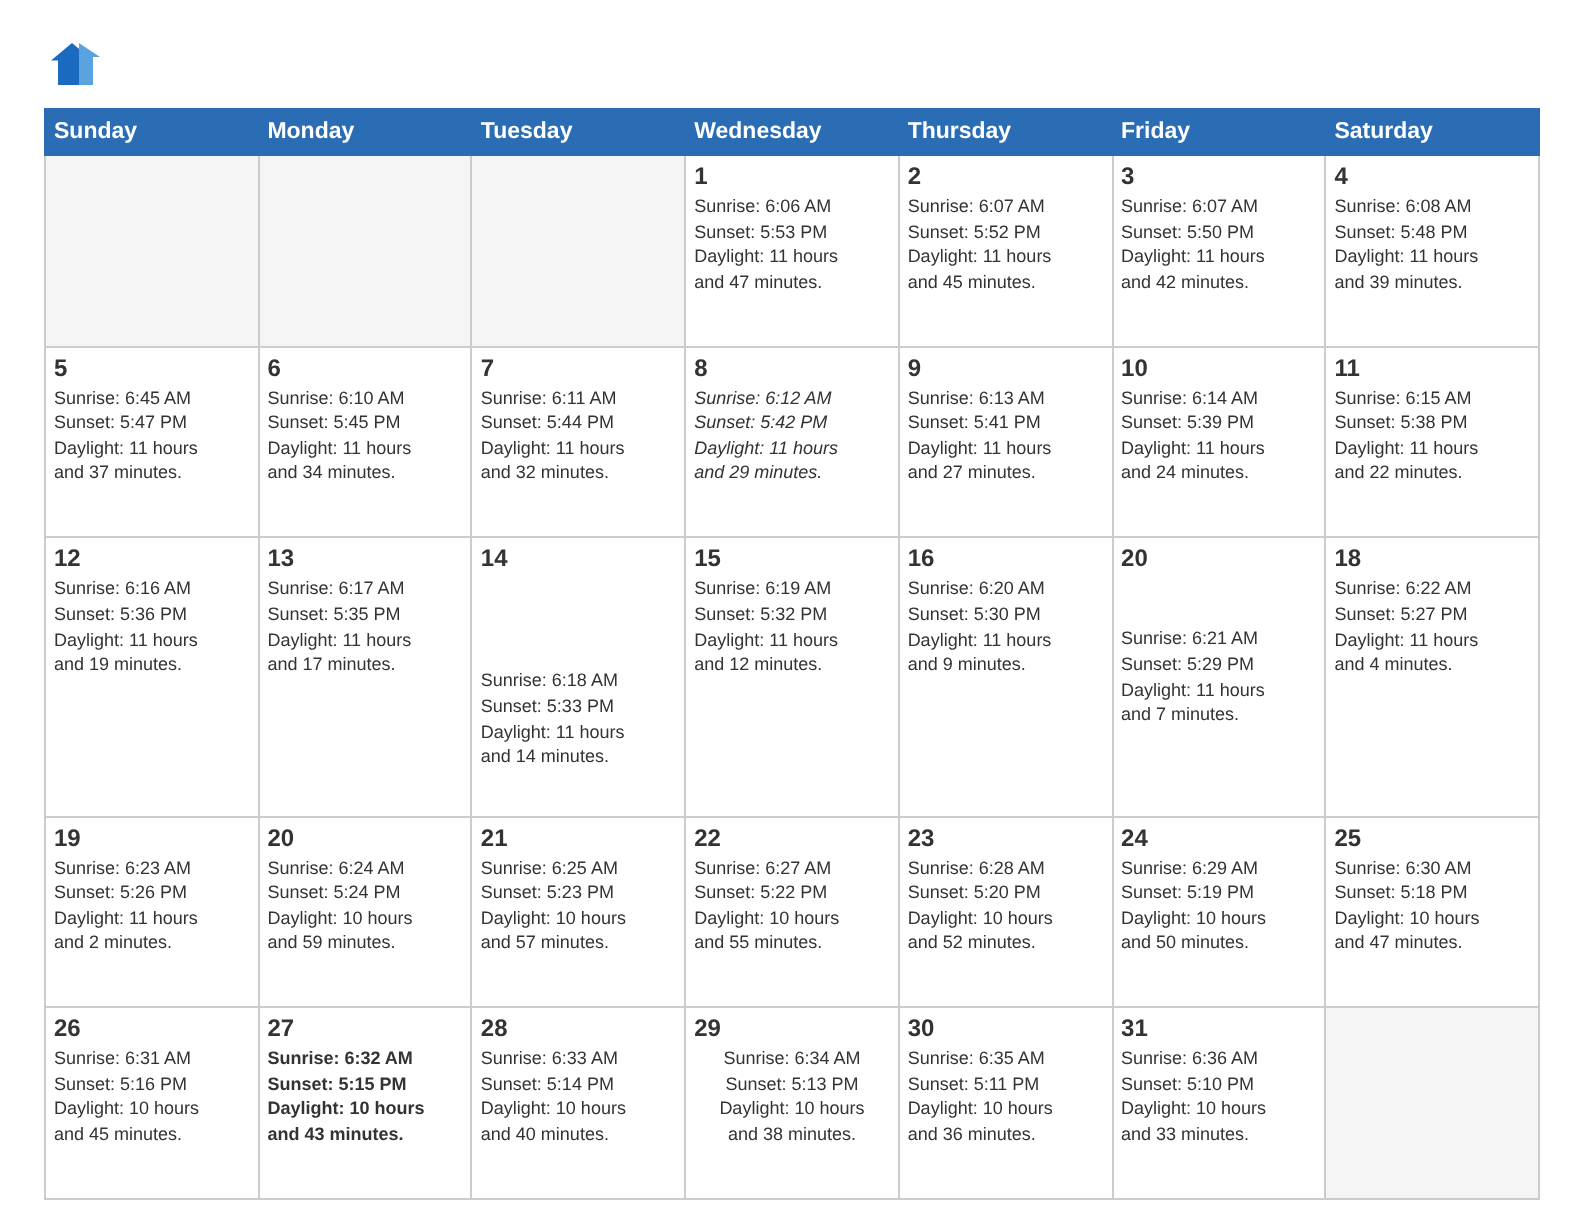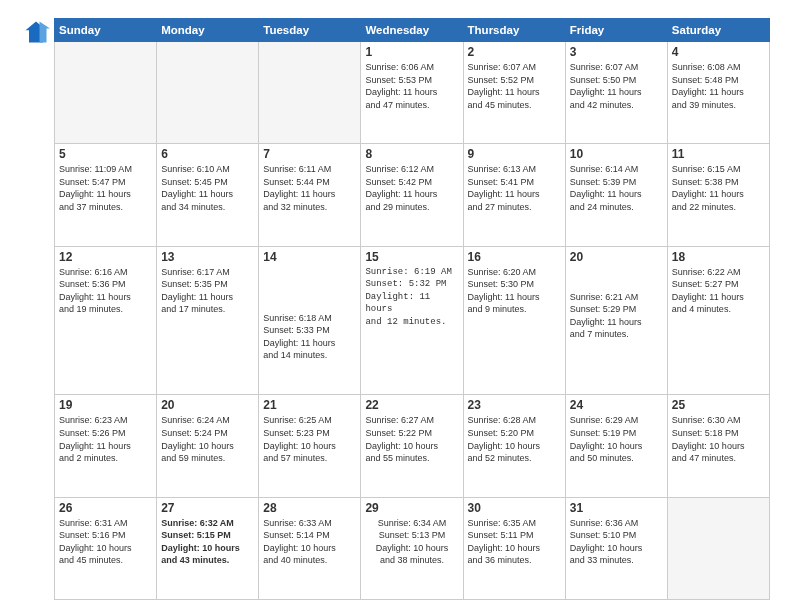--- a/index.html
+++ b/index.html
@@ -8,21 +8,21 @@
       height: 612px;
       font-family: Arial, sans-serif;
       background: #fff;
       overflow: hidden;
     }
     .page {
       width: 792px;
       height: 612px;
       padding: 18px 22px 12px 22px;
       display: flex;
-      flex-direction: row;
+      flex-direction: column;
     }
     .header {
       display: flex;
       justify-content: space-between;
       align-items: flex-start;
       margin-bottom: 8px;
     }
     .logo {
       display: flex;
       align-items: center;
@@ -161,42 +161,42 @@
             <span class="day-num">4</span>
             <div class="day-info" style="white-space: pre-line;">Sunrise: 6:08 AM
 Sunset: 5:48 PM
 Daylight: 11 hours
 and 39 minutes.</div>
           </td>
         </tr>
         <tr class="week-row">
           <td>
             <span class="day-num">5</span>
-            <div class="day-info" style="white-space: pre-line;">Sunrise: 11:09 AM
+            <div class="day-info" style="white-space: pre-line;">Sunrise: 6:45 AM
 Sunset: 5:47 PM
 Daylight: 11 hours
 and 37 minutes.</div>
           </td>
           <td>
             <span class="day-num">6</span>
             <div class="day-info" style="white-space: pre-line;">Sunrise: 6:10 AM
 Sunset: 5:45 PM
 Daylight: 11 hours
 and 34 minutes.</div>
           </td>
           <td>
             <span class="day-num">7</span>
             <div class="day-info" style="white-space: pre-line;">Sunrise: 6:11 AM
 Sunset: 5:44 PM
 Daylight: 11 hours
 and 32 minutes.</div>
           </td>
           <td>
             <span class="day-num">8</span>
-            <div class="day-info" style="white-space: pre-line;">Sunrise: 6:12 AM
+            <div class="day-info" style="white-space: pre-line; font-style: italic;">Sunrise: 6:12 AM
 Sunset: 5:42 PM
 Daylight: 11 hours
 and 29 minutes.</div>
           </td>
           <td>
             <span class="day-num">9</span>
             <div class="day-info" style="white-space: pre-line;">Sunrise: 6:13 AM
 Sunset: 5:41 PM
 Daylight: 11 hours
 and 27 minutes.</div>
@@ -233,21 +233,21 @@
           </td>
           <td>
             <span class="day-num">14</span>
             <div class="day-info" style="white-space: pre-line; margin-top: 48px;">Sunrise: 6:18 AM
 Sunset: 5:33 PM
 Daylight: 11 hours
 and 14 minutes.</div>
           </td>
           <td>
             <span class="day-num">15</span>
-            <div class="day-info" style="white-space: pre-line; font-family: Liberation Mono, monospace;">Sunrise: 6:19 AM
+            <div class="day-info" style="white-space: pre-line;">Sunrise: 6:19 AM
 Sunset: 5:32 PM
 Daylight: 11 hours
 and 12 minutes.</div>
           </td>
           <td>
             <span class="day-num">16</span>
             <div class="day-info" style="white-space: pre-line;">Sunrise: 6:20 AM
 Sunset: 5:30 PM
 Daylight: 11 hours
 and 9 minutes.</div>

